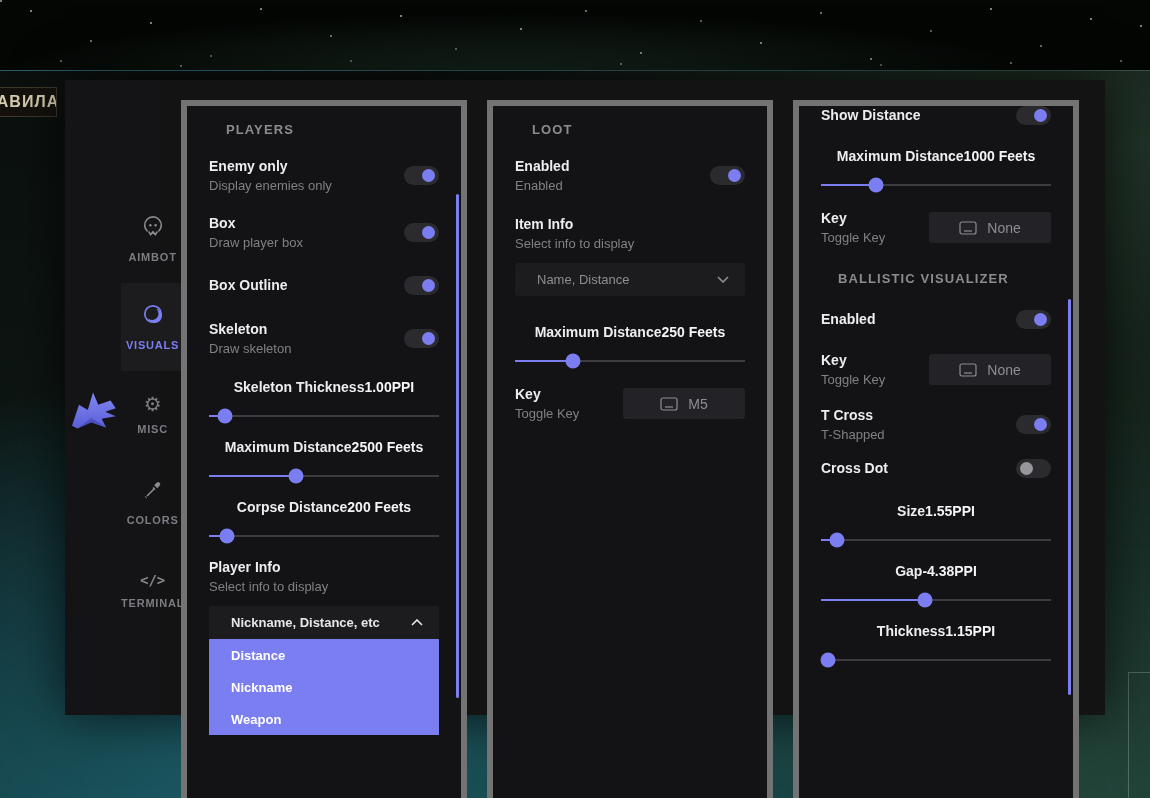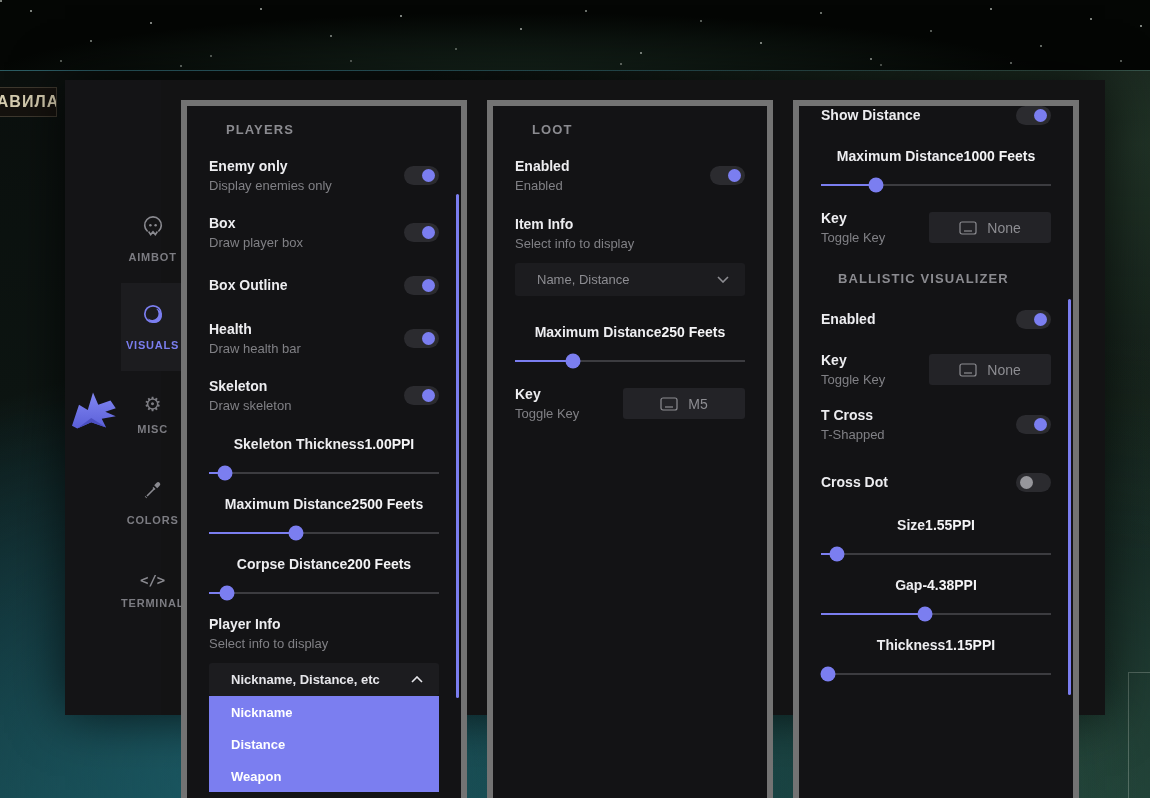--- a/index.html
+++ b/index.html
@@ -192,29 +192,20 @@
         <div class="trow">
           <div>
               <div class="t-label">Box Outline</div>
                </div>
           <div class="toggle on">
               <div class="knob"></div>
             </div>
         </div>
         <div class="trow twoline">
           <div>
-              <div class="t-label">Health</div>
-               <div class="t-sub">Draw health bar</div>
-            </div>
-          <div class="toggle on">
-              <div class="knob"></div>
-            </div>
-        </div>
-        <div class="trow twoline">
-          <div>
               <div class="t-label">Skeleton</div>
                <div class="t-sub">Draw skeleton</div>
             </div>
           <div class="toggle on">
               <div class="knob"></div>
             </div>
         </div>
 
         <div class="sgroup">
           <div class="shead">
@@ -252,22 +243,22 @@
           <div class="t-sub">Select info to display</div>
         </div>
         <div class="select-wrap">
           <div class="select">
             <span class="sel-text">Nickname, Distance, etc</span>
             <svg width="12" height="7" viewBox="0 0 12 7" fill="none" stroke="currentColor" stroke-width="1.6">
                 <path d="M1 6 L6 1 L11 6"></path>
               </svg>
           </div>
           <div class="dd-list">
+            <div class="dd-item">Distance</div>
             <div class="dd-item">Nickname</div>
-            <div class="dd-item">Distance</div>
             <div class="dd-item">Weapon</div>
           </div>
         </div>
 
         <div class="vscroll vs1"></div>
       </div>
 
       <div class="card">
         <div class="card-title">LOOT</div>
 
@@ -387,21 +378,21 @@
         <div class="trow twoline" style="margin-top:18px">
           <div>
               <div class="t-label">T Cross</div>
                <div class="t-sub">T-Shapped</div>
             </div>
           <div class="toggle on">
               <div class="knob"></div>
             </div>
         </div>
 
-        <div class="trow" style="margin-top:24px">
+        <div class="trow" style="margin-top:10px">
           <div>
               <div class="t-label">Cross Dot</div>
             </div>
           <div class="toggle">
               <div class="knob"></div>
             </div>
         </div>
 
         <div class="sgroup" style="margin-top:20px">
           <div class="shead">

